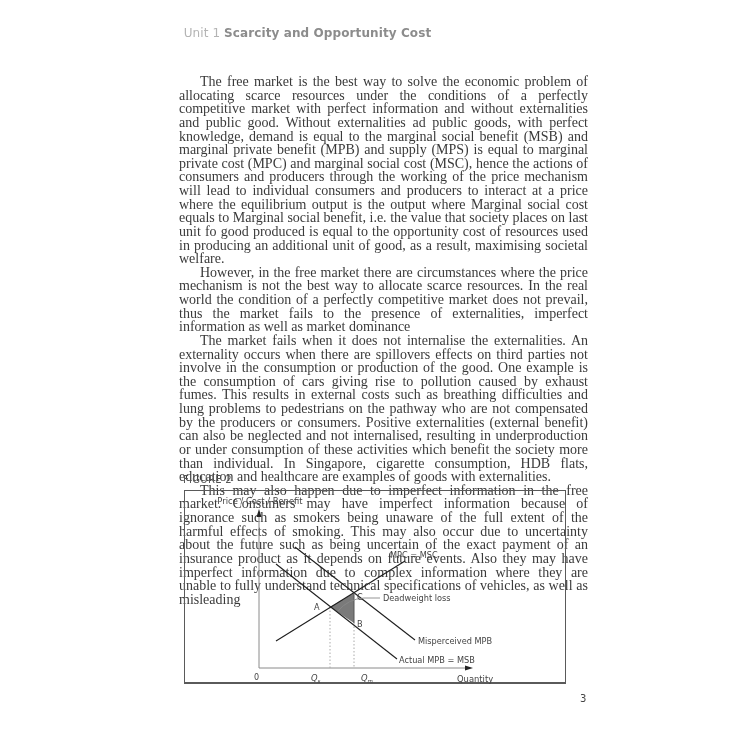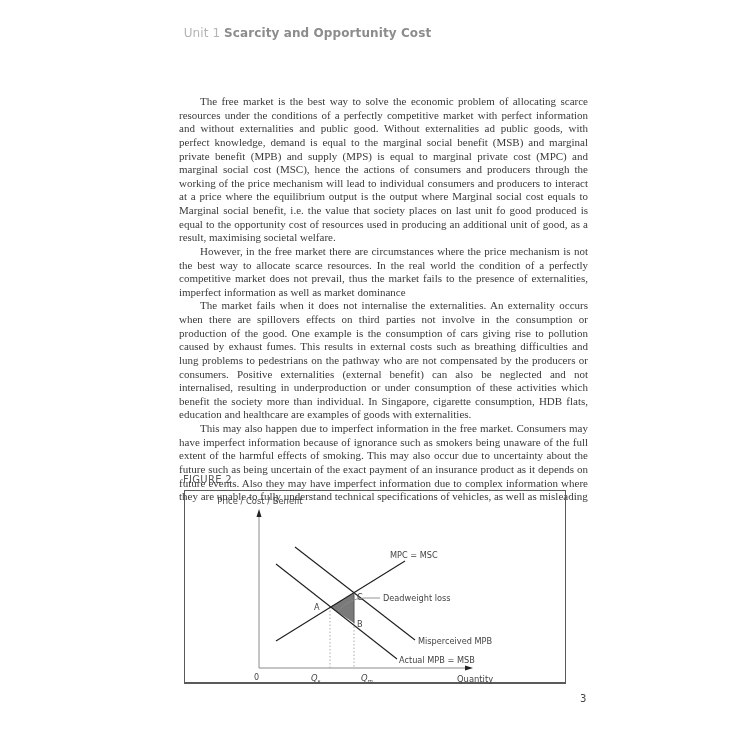--- a/index.html
+++ b/index.html
@@ -6,22 +6,22 @@
   body { width: 737px; height: 737px; position: relative; overflow: hidden; }
   .running-head {
     position: absolute; left: 0; width: 615px; top: 26px;
     text-align: center; font-family: "DejaVu Sans", sans-serif; font-size: 12px;
     color: #a8a8a8; letter-spacing: 0.1px;
   }
   .running-head .unit { color: #b4b4b4; }
   .running-head .title { color: #8c8c8c; font-weight: bold; }
   .body-text {
     position: absolute; left: 179px; top: 75px; width: 409px;
-    font-family: "Liberation Serif", serif; font-size: 11px; line-height: 13.62px;
-    color: #3a3a3a; text-align: justify; margin-top: 20px;
+    font-family: "Liberation Serif", serif; font-size: 14px; line-height: 13.62px;
+    color: #3a3a3a; text-align: justify;
   }
   .body-text p { margin: 0; text-indent: 21px; }
   .figure-label {
     position: absolute; left: 183px; top: 474px;
     font-family: "DejaVu Sans", sans-serif; font-size: 10px; color: #555;
     letter-spacing: 0.3px;
   }
   .figure-box {
     position: absolute; left: 184px; top: 490px; width: 382px; height: 194px;
     border: 1px solid #5a5a5a; border-bottom-width: 2px; border-right-width: 1.5px;

